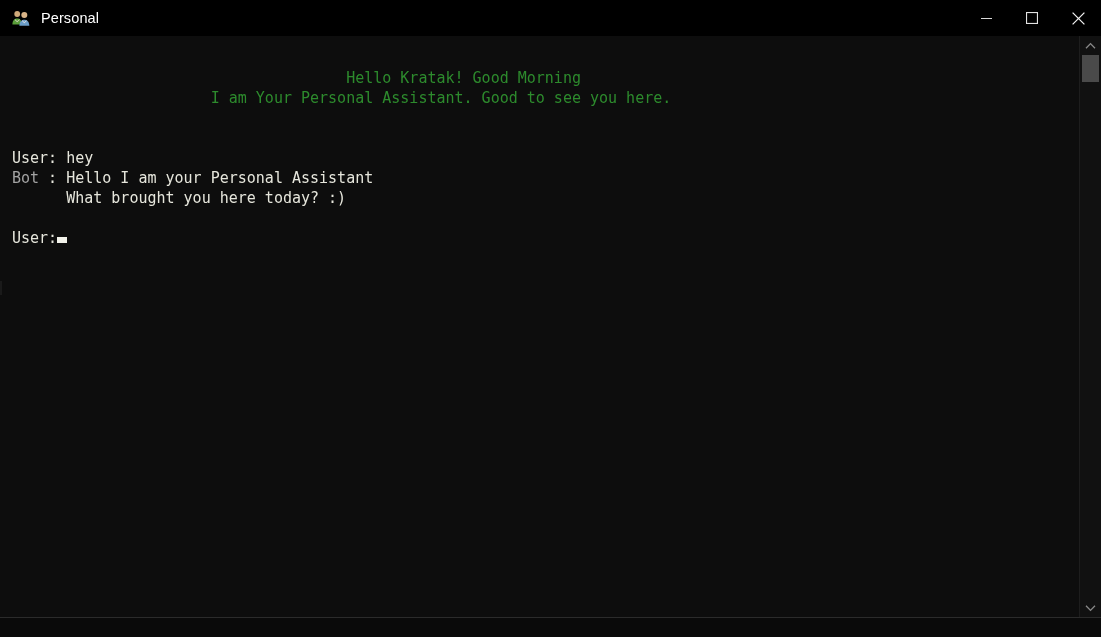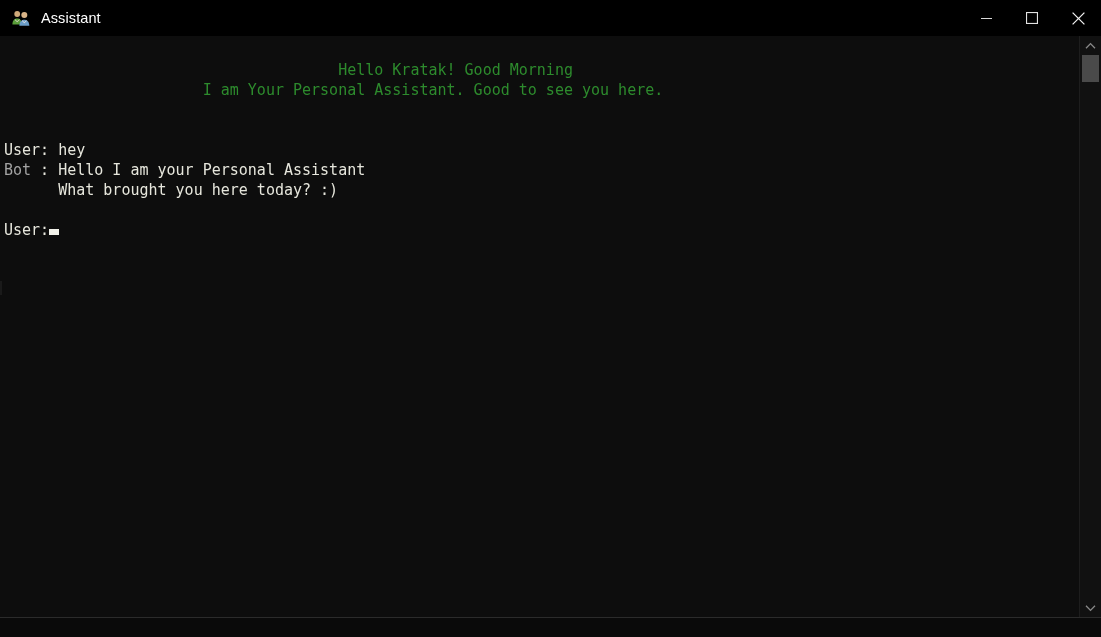--- a/index.html
+++ b/index.html
@@ -74,21 +74,21 @@
     overflow: hidden;
     border-bottom: 1px solid #2b2b2b;
   }
   #console-text {
     position: absolute;
     left: 0;
     top: 0;
     right: 21px;
     bottom: 0;
     padding: 0;
-    margin: 4px;
+    margin: 12px;
     font-family: "DejaVu Sans Mono", monospace;
     font-size: 15px;
     line-height: 20px;
     white-space: pre;
     color: #e6e6dc;
     tab-size: 8;
   }
   .blank-line { display: block; height: 20px; }
   .line { display: block; height: 20px; }
   .c-green-dim { color: #2d8b2d; }
@@ -166,21 +166,21 @@
 
           <circle cx="6.2" cy="6.0" r="2.9" fill="#cfa97a"></circle>
           <path d="M1.4 16.5 C1.4 12.6 3.6 10.6 6.2 10.6 C8.8 10.6 11.0 12.6 11.0 16.5 Z" fill="#5a9e3a"></path>
           <path d="M3.9 10.9 L6.2 13.2 L8.5 10.9 L8.5 11.9 L6.2 14.2 L3.9 11.9 Z" fill="#dcd7c8"></path>
 
           <circle cx="13.3" cy="7.1" r="3.0" fill="#d9b488"></circle>
           <path d="M8.4 17.8 C8.4 13.7 10.7 11.7 13.3 11.7 C16.0 11.7 18.3 13.7 18.3 17.8 Z" fill="#6c9ec9"></path>
           <path d="M11.0 12.0 L13.3 14.3 L15.6 12.0 L15.6 13.0 L13.3 15.3 L11.0 13.0 Z" fill="#e4e4e4"></path>
         </svg>
       </span>
-      <span id="app-title">Assistant</span>
+      <span id="app-title">Personal</span>
     </div>
 
     <button class="win-btn" title="Minimize">
       <svg width="11" height="11" viewBox="0 0 11 11">
         <rect x="0" y="5" width="11" height="1" fill="#d8d8d8"></rect>
       </svg>
     </button>
 
     <button class="win-btn" title="Maximize">
       <svg width="12" height="12" viewBox="0 0 12 12">

